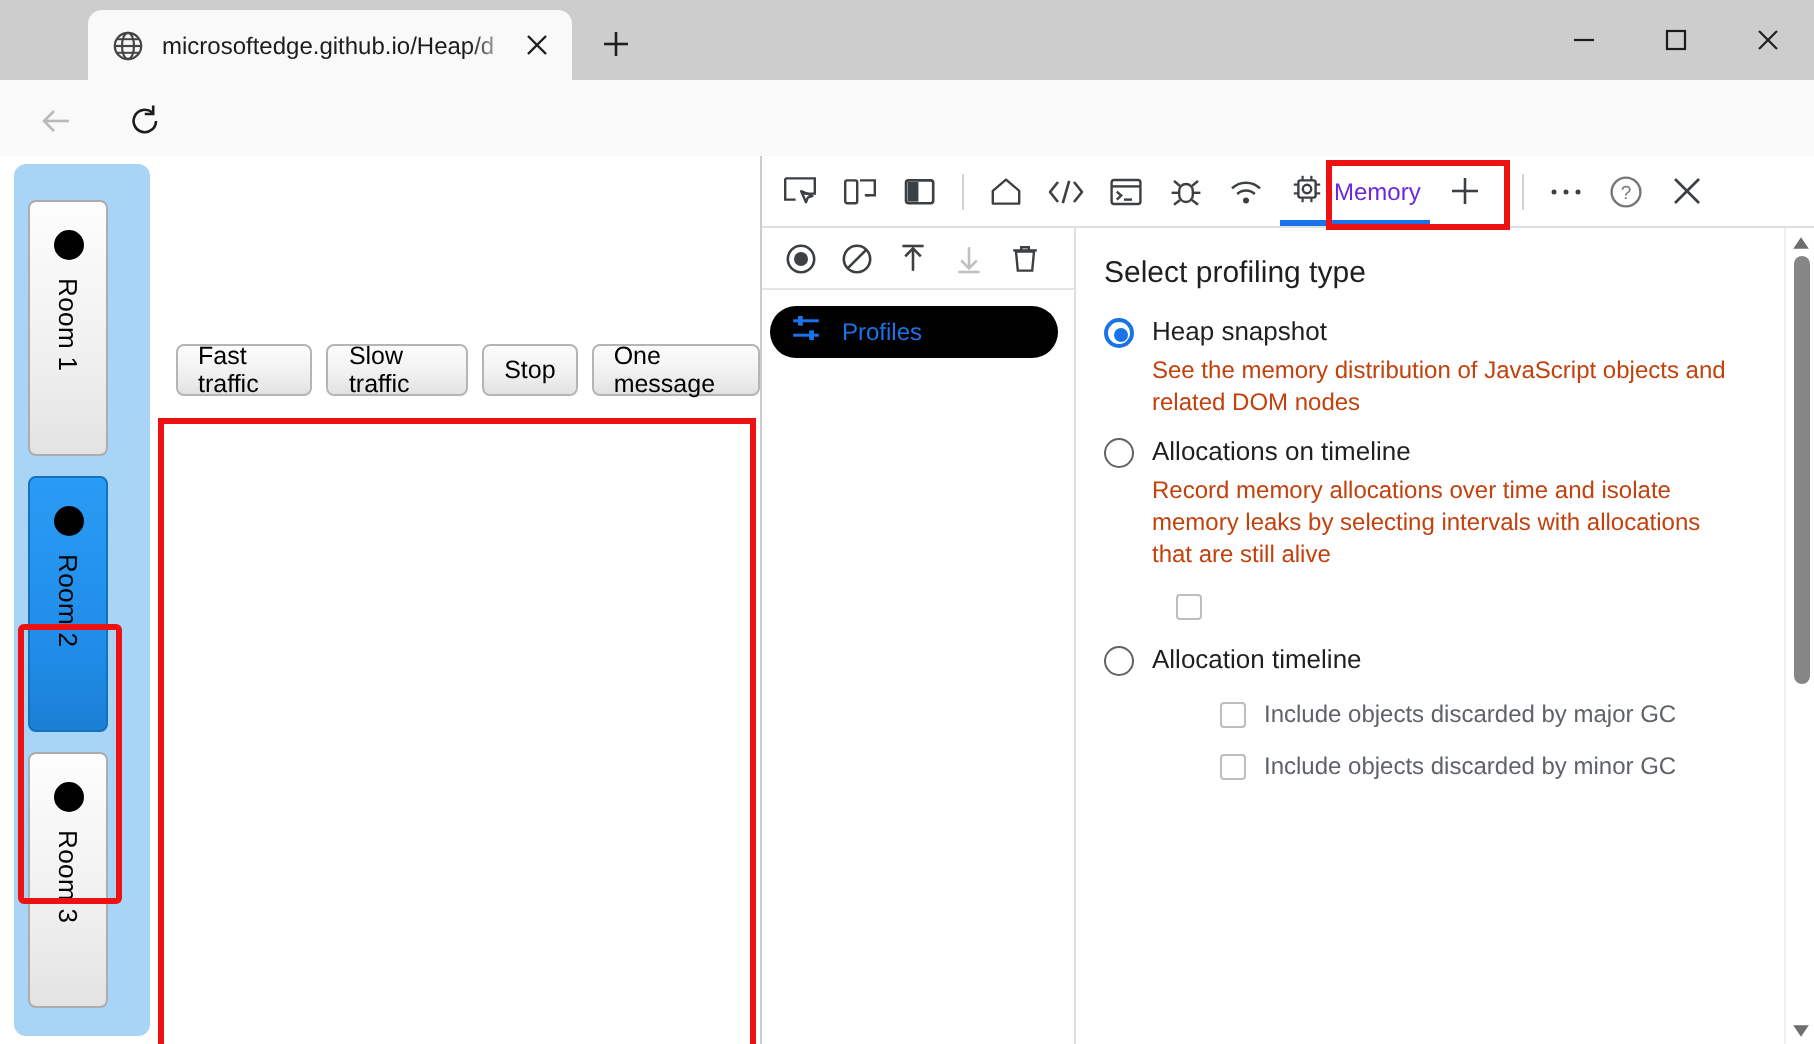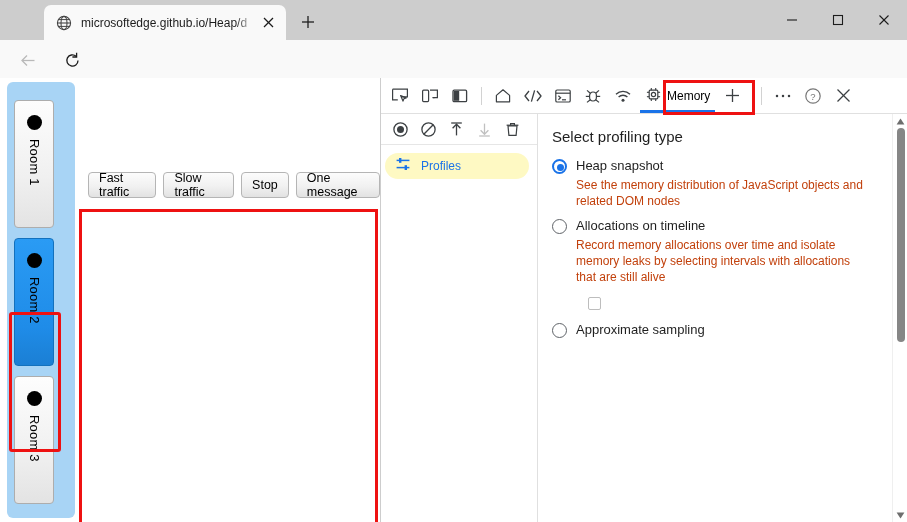--- a/index.html
+++ b/index.html
@@ -111,42 +111,42 @@
   }
   .dt-topbar {
     position: absolute; left: 0; top: 0; width: 527px; height: 36px;
     background: #ffffff; border-bottom: 1px solid #e0e0e0;
     display: flex; align-items: center;
   }
   .dt-ic { width: 30px; height: 30px; display: flex; align-items: center; justify-content: center; border-radius: 4px; }
   .dt-sep { width: 1px; height: 18px; background: #d2d2d2; margin: 0 6px; }
   .dt-tab {
     height: 30px; display: flex; align-items: center; gap: 5px;
-    padding: 0 7px; font-size: 12px; color: #000000; position: relative;
+    padding: 0 7px; font-size: 12px; color: #6d28d9; position: relative;
   }
   .dt-tab.sel::after {
     content: ""; position: absolute; left: 2px; right: 2px; bottom: -2px; height: 3px; background: #1a73e8;
   }
   .mem-ann {
     position: absolute; left: 663px; top: 80px; width: 92px; height: 35px;
     border: 3px solid #ee1111; z-index: 5; pointer-events: none;
   }
 
   .dt-left {
     position: absolute; left: 0; top: 36px; width: 157px; height: 408px;
     background: #ffffff; border-right: 1px solid #e0e0e0;
   }
   .dt-left-toolbar {
     height: 31px; display: flex; align-items: center; gap: 2px; padding-left: 6px;
     border-bottom: 1px solid #e6e6e6;
   }
   .lt-ic { width: 26px; height: 26px; display: flex; align-items: center; justify-content: center; }
   .profiles-row {
     margin: 8px 8px 0 4px; height: 26px; border-radius: 13px;
-    background: #fef9c3; display: flex; align-items: center; gap: 10px; padding-left: 10px;
+    background: #000000; display: flex; align-items: center; gap: 10px; padding-left: 10px;
   }
   .profiles-label { font-size: 12px; color: #1a73e8; }
 
   .dt-main {
     position: absolute; left: 157px; top: 36px; width: 370px; height: 408px;
     background: #ffffff; overflow: hidden;
   }
   .mem-inner { padding: 14px 26px 0 14px; }
   .mem-h { font-size: 15px; color: #1f1f1f; margin-bottom: 13px; font-weight: 400; }
   .opt { margin-bottom: 9px; }
@@ -499,21 +499,29 @@
           </div>
           <div class="opt-desc">Record memory allocations over time and isolate memory leaks by selecting intervals with allocations that are still alive</div>
           <div class="sub-check">
             <span class="cbox"></span>
           </div>
         </div>
 
         <div class="opt">
           <div class="opt-head">
             <span class="radio"></span>
-            <span class="opt-title">Approximate sampling</span>
+            <span class="opt-title">Allocation timeline</span>
+          </div>
+          <div class="sub-check deep">
+            <span class="cbox"></span>
+            <span class="cb-label">Include objects discarded by major GC</span>
+          </div>
+          <div class="sub-check deep">
+            <span class="cbox"></span>
+            <span class="cb-label">Include objects discarded by minor GC</span>
           </div>
         </div>
 
       </div>
     </div>
 
     <div class="vscroll">
       <div class="vs-arrow">
         <svg width="9" height="7" viewBox="0 0 9 7">
             <polygon points="4.5,0.6 8.4,6.4 0.6,6.4" fill="#6e6e6e"></polygon>

